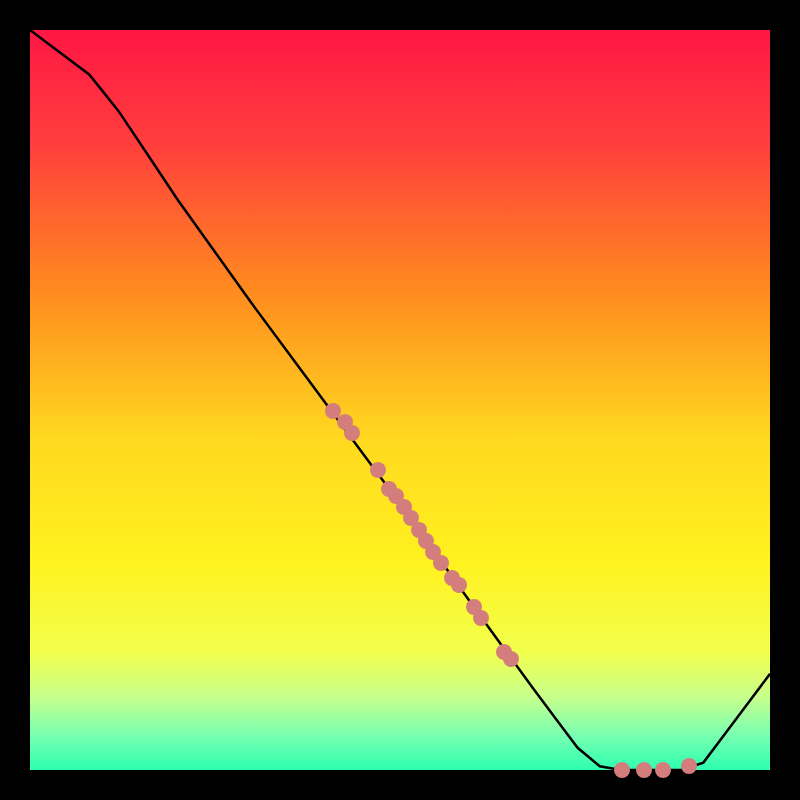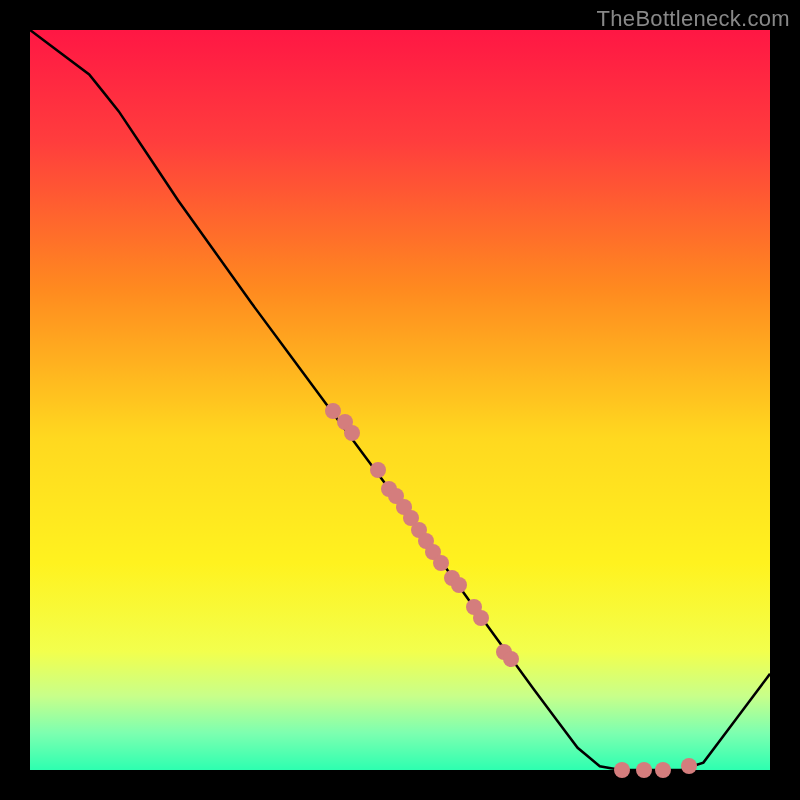--- a/index.html
+++ b/index.html
@@ -9,21 +9,20 @@
     .plot-area { position: absolute; top: 30px; left: 30px; width: 740px; height: 740px; }
     .gradient-bg { position: absolute; top: 0; left: 0; width: 100%; height: 100%; }
     .curve-layer { position: absolute; top: 0; left: 0; width: 100%; height: 100%; }
     .dots-layer { position: absolute; top: 0; left: 0; width: 100%; height: 100%; }
     .dot { position: absolute; width: 16px; height: 16px; background: #d47d7d; border-radius: 50%; transform: translate(-50%, -50%); }
   </style>
 </head>
 <body>
 
 <div class="chart-container">
-  <div class="watermark">TheBottleneck.com</div>
   <div class="plot-area">
     <svg class="gradient-bg" viewBox="0 0 740 740" preserveAspectRatio="none">
       <defs>
         <linearGradient id="bg-grad" x1="0" y1="0" x2="0" y2="1">
             <stop offset="0%" stop-color="#ff1744"></stop>
             <stop offset="15%" stop-color="#ff3d3d"></stop>
             <stop offset="35%" stop-color="#ff8a1f"></stop>
             <stop offset="55%" stop-color="#ffd81f"></stop>
             <stop offset="72%" stop-color="#fff21f"></stop>
             <stop offset="84%" stop-color="#f2ff4d"></stop>

